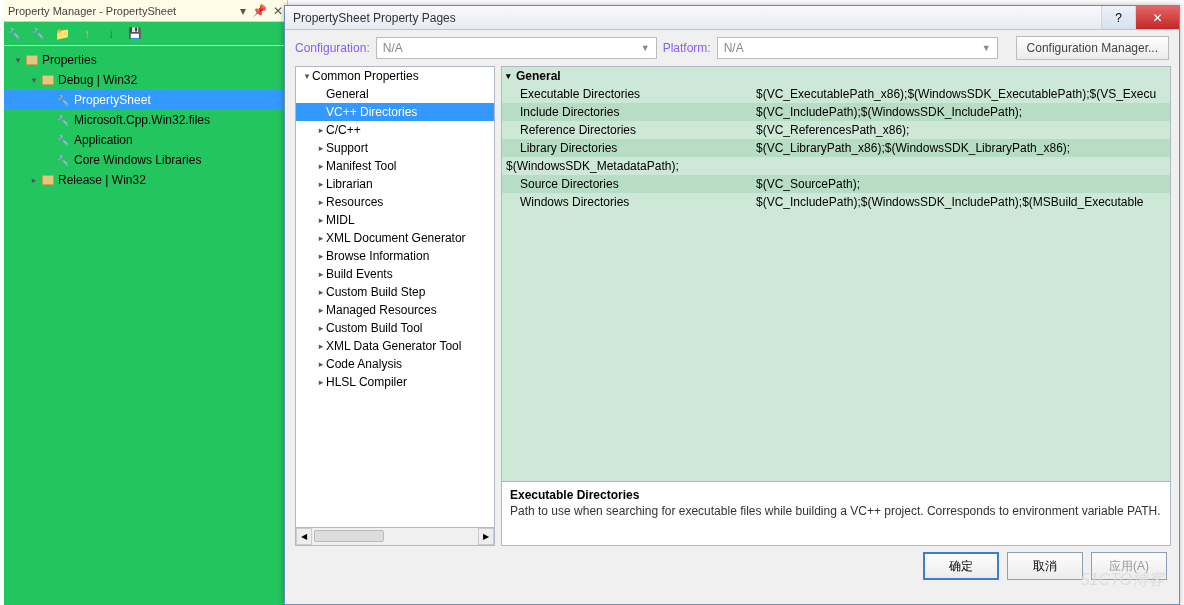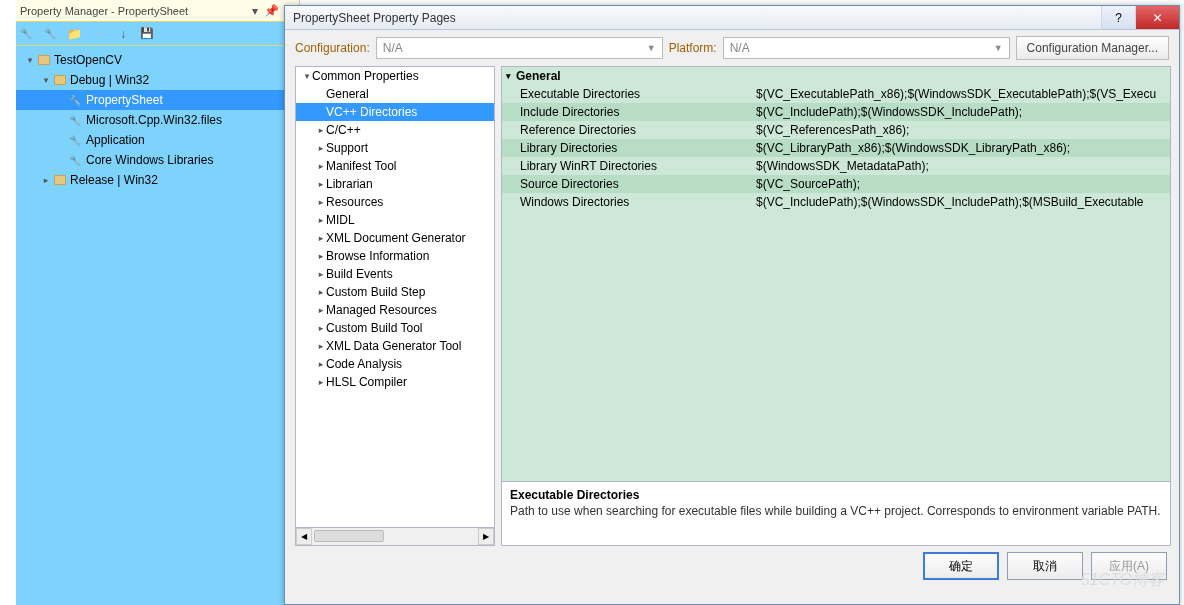--- a/index.html
+++ b/index.html
@@ -1,19 +1,19 @@
 <!DOCTYPE html>
 <html><head>
 <meta charset="utf-8">
 <style>
 * { box-sizing: border-box; margin: 0; padding: 0; font-family: "Segoe UI", Tahoma, sans-serif; font-size: 12px; }
 body { background: #fff; width: 1184px; height: 605px; overflow: hidden; position: relative; }
 
 
-.pm-panel { position: absolute; left: 16px; top: 0; width: 284px; height: 605px; background: #7dd3fc; border-right: 1px solid #ccc; }
+.pm-panel { position: absolute; left: 4px; top: 0; width: 284px; height: 605px; background: #22c55e; border-right: 1px solid #ccc; }
 .pm-titlebar { height: 22px; background: #fffde7; border-bottom: 1px solid #e0d870; display: flex; align-items: center; padding: 0 4px; }
 .pm-title { flex: 1; color: #444; font-size: 11px; }
 .pm-titlebar-icons { display: flex; gap: 6px; color: #555; }
 .pm-toolbar { height: 24px; display: flex; align-items: center; padding: 0 4px; gap: 10px; border-bottom: 1px solid #e0d870; }
 .pm-toolbar .ico { width: 14px; height: 14px; display: inline-flex; align-items: center; justify-content: center; color: #555; }
 .pm-tree { padding: 4px 0; }
 .tree-row { display: flex; align-items: center; height: 20px; padding-left: 8px; cursor: default; }
 .tree-row.selected { background: #3399ff; color: #fff; }
 .tree-indent { display: inline-block; }
 .tree-arrow { width: 12px; display: inline-flex; justify-content: center; color: #555; font-size: 9px; }
@@ -23,24 +23,24 @@
 
 .dialog { position: absolute; left: 284px; top: 5px; width: 896px; height: 600px; border: 1px solid #6b8db3; background: #f0f0f0; box-shadow: 0 0 6px rgba(0,0,0,0.3); }
 .dlg-titlebar { height: 24px; background: linear-gradient(#fafafc,#e6eaf3); border-bottom: 1px solid #b8c6dc; display: flex; align-items: center; padding-left: 8px; }
 .dlg-title { flex: 1; color: #333; font-size: 12px; }
 .dlg-btns { display: flex; height: 100%; }
 .dlg-btn { width: 34px; display: flex; align-items: center; justify-content: center; border-left: 1px solid #cfd6e3; }
 .dlg-btn.help { background: linear-gradient(#eef2fa,#d5e0f0); }
 .dlg-btn.close { background: linear-gradient(#e46666,#c22828); color: #fff; width: 44px; }
 
 .dlg-toprow { height: 36px; display: flex; align-items: center; padding: 0 10px; gap: 6px; }
-.dlg-label { color: #a16207; text-align: center; }
+.dlg-label { color: #8b5cf6; text-align: center; }
 .dlg-combo { flex: 1; height: 22px; border: 1px solid #bbb; background: #fff; color: #888; padding: 0 6px; display: flex; align-items: center; justify-content: space-between; }
 .dlg-combo .chev { color: #888; font-size: 9px; }
-.cfgmgr-btn { height: 24px; border: 1px solid #bbb; background: linear-gradient(#fdfdfd,#ececec); padding: 0 10px; color: #444; }
+.cfgmgr-btn { height: 24px; border: 1px solid #bbb; background: linear-gradient(#fdfdfd,#ececec); padding: 0 10px; color: #444; margin-left: 12px; }
 
 .dlg-body { display: flex; height: 480px; padding: 0 8px 0 10px; gap: 6px; }
 
 
 .dlg-tree-wrap { width: 200px; display: flex; flex-direction: column; }
 .dlg-tree { flex: 1; border: 1px solid #b0b8c8; background: #fff; overflow: hidden; }
 .dlg-tree-row { display: flex; align-items: center; height: 18px; padding-left: 6px; cursor: default; white-space: nowrap; }
 .dlg-tree-row.selected { background: #3399ff; color: #fff; }
 .dlg-tree-row .arr { width: 10px; font-size: 9px; color: #555; display: inline-flex; justify-content: center; }
 .dlg-tree-row.selected .arr { color: #fff; }
@@ -98,21 +98,21 @@
     <span class="ico i-down"></span>
     <span class="ico i-save"></span>
   </div>
   <div class="pm-tree" id="pm-tree">
       <div class="tree-row">
         <span class="tree-indent" style="width: 0px;"></span>
         <span class="tree-arrow">▾</span>
         <span class="tree-icon">
           <span class="i-folder"></span>
         </span>
-        <span class="tree-label">TestOpenCV</span>
+        <span class="tree-label">Properties</span>
       </div>
       <div class="tree-row">
         <span class="tree-indent" style="width: 16px;"></span>
         <span class="tree-arrow">▾</span>
         <span class="tree-icon">
           <span class="i-folder"></span>
         </span>
         <span class="tree-label">Debug | Win32</span>
       </div>
       <div class="tree-row selected">
@@ -293,21 +293,20 @@
             </div>
             <div class="prop-row">
               <div class="prop-name">Reference Directories</div>
               <div class="prop-val">$(VC_ReferencesPath_x86);</div>
             </div>
             <div class="prop-row alt">
               <div class="prop-name">Library Directories</div>
               <div class="prop-val">$(VC_LibraryPath_x86);$(WindowsSDK_LibraryPath_x86);</div>
             </div>
             <div class="prop-row">
-              <div class="prop-name">Library WinRT Directories</div>
               <div class="prop-val">$(WindowsSDK_MetadataPath);</div>
             </div>
             <div class="prop-row alt">
               <div class="prop-name">Source Directories</div>
               <div class="prop-val">$(VC_SourcePath);</div>
             </div>
             <div class="prop-row">
               <div class="prop-name">Windows Directories</div>
               <div class="prop-val">$(VC_IncludePath);$(WindowsSDK_IncludePath);$(MSBuild_Executable</div>
             </div>

